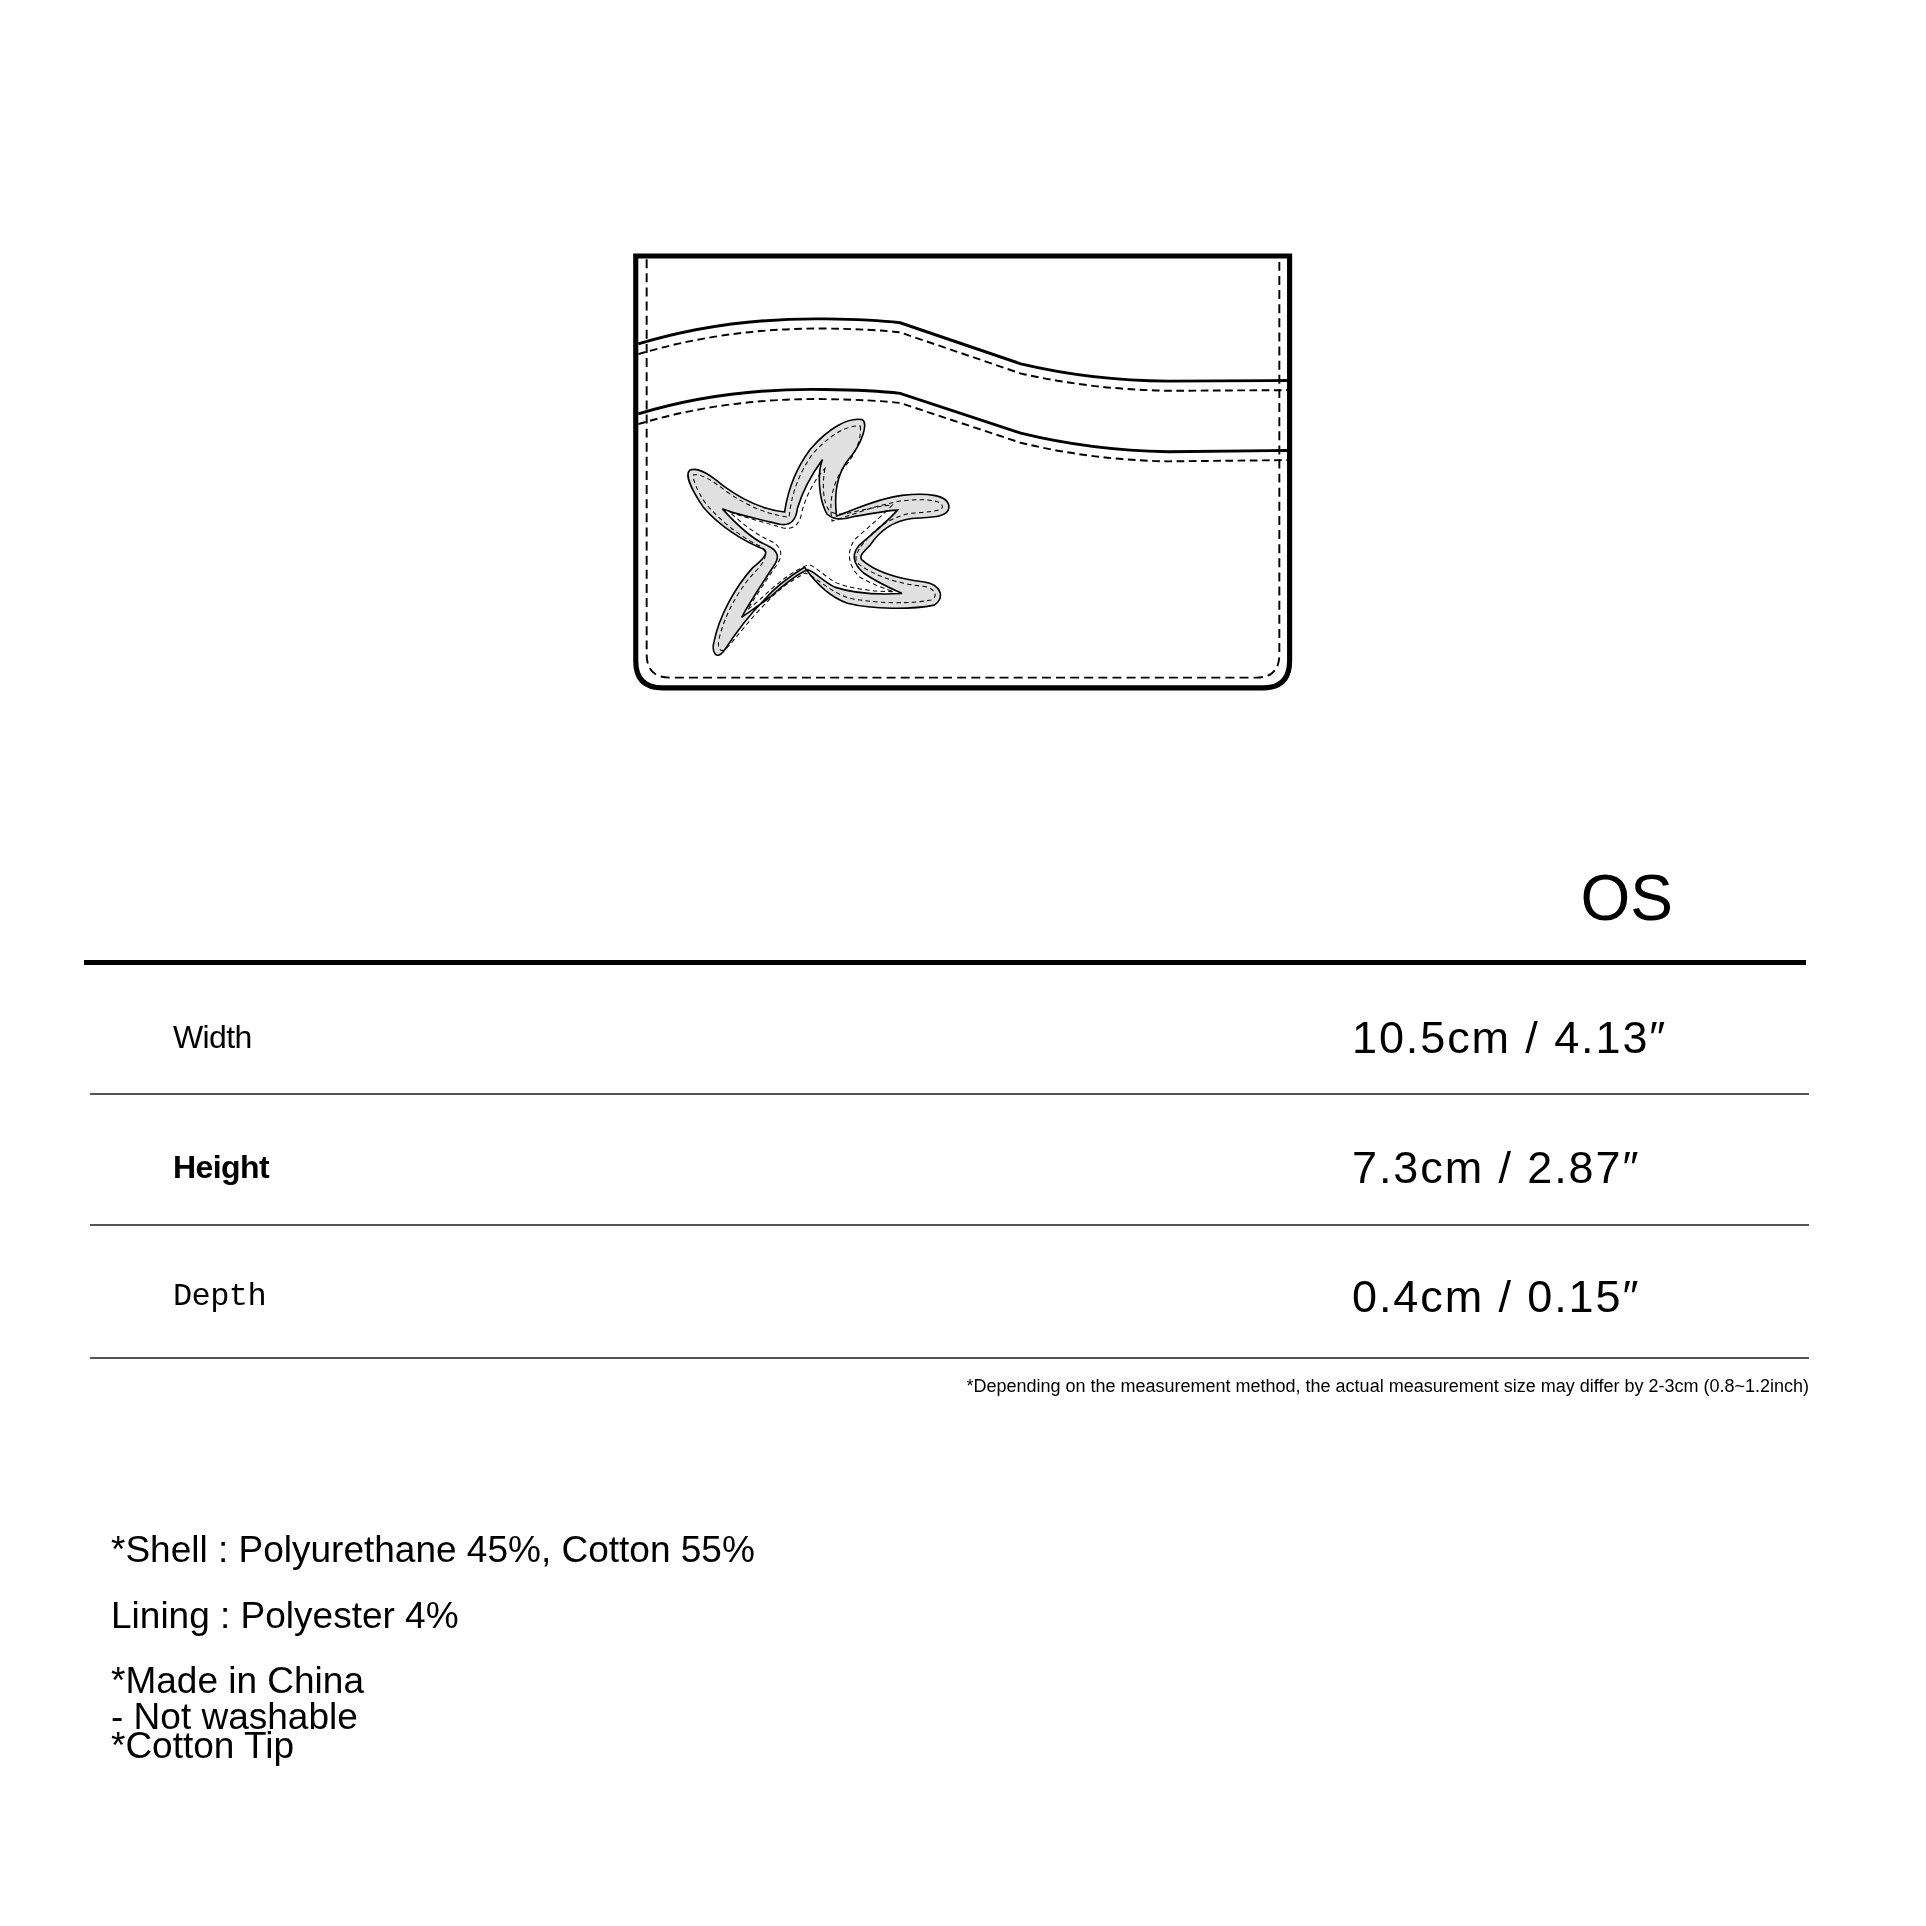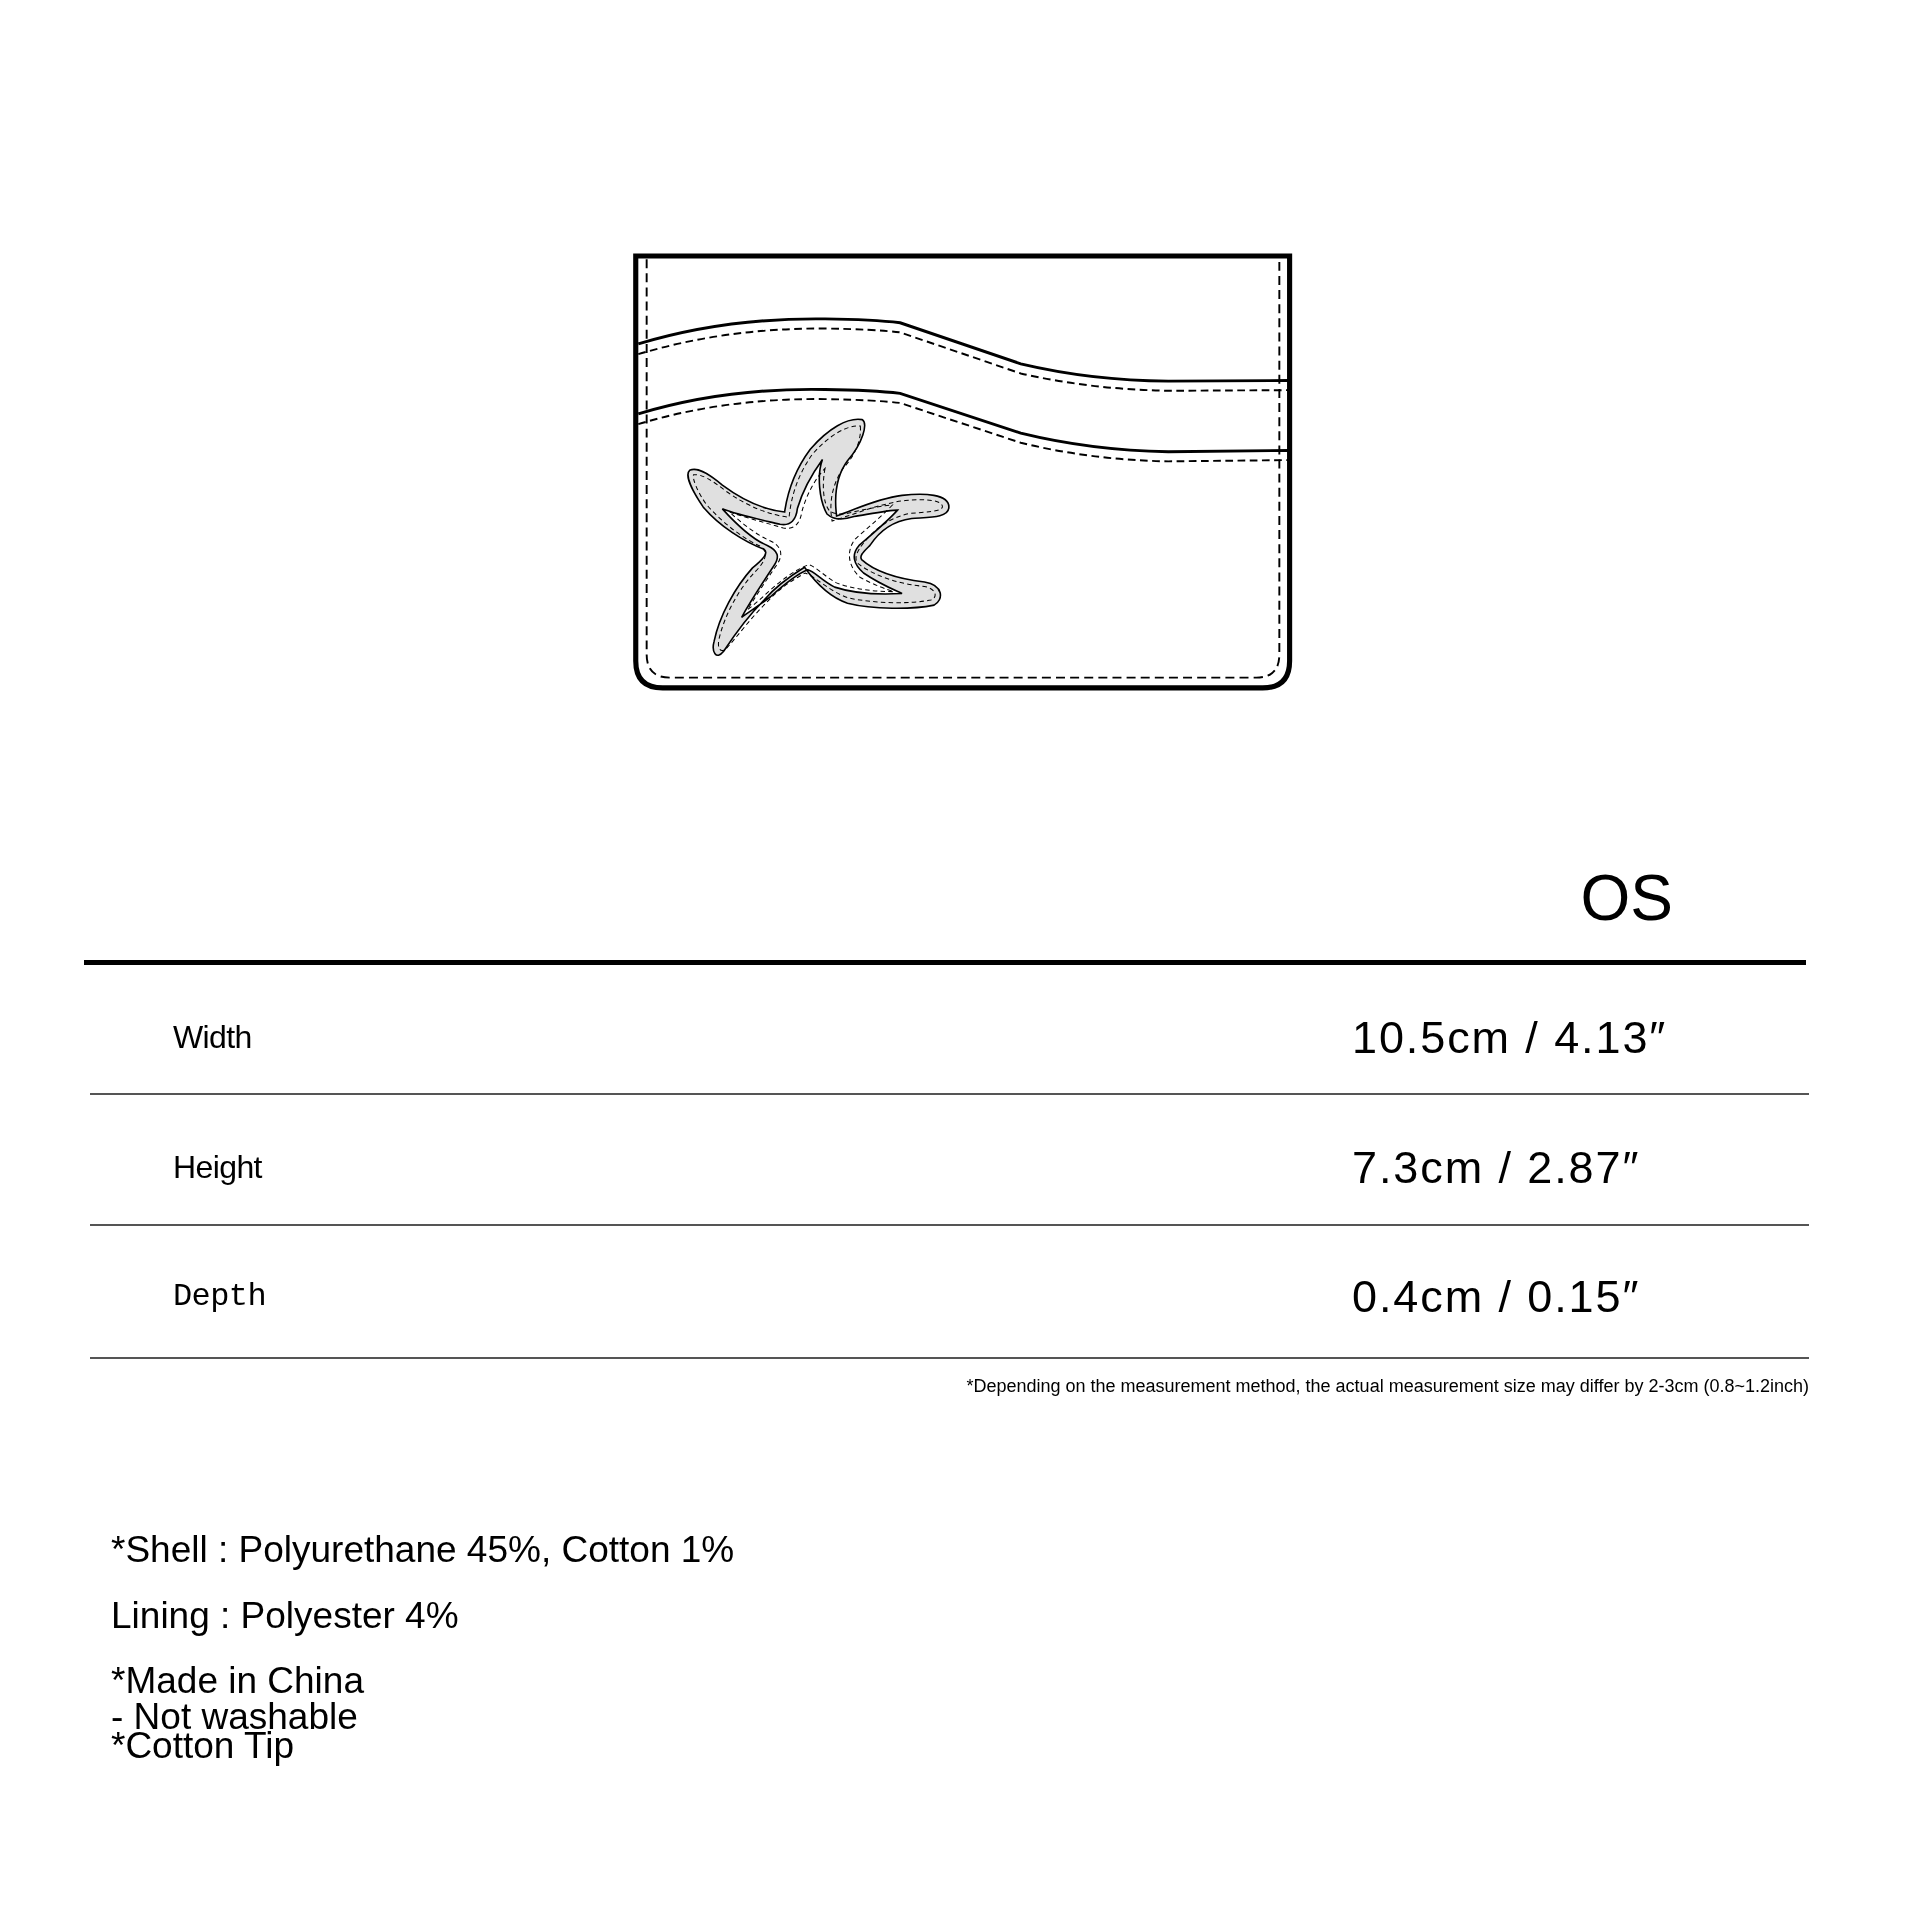--- a/index.html
+++ b/index.html
@@ -72,28 +72,28 @@
   </g>
 </svg>
 
 <div class="size-header">OS</div>
 <div class="rule-thick"></div>
 
 <div class="row-label" style="top:1012px;">Width</div>
 <div class="row-value" style="top:1012px;">10.5cm / 4.13″</div>
 <div class="rule-thin" style="top:1093px;"></div>
 
-<div class="row-label" style="top:1142px;">Height</div>
+<div class="row-label" style="top:1142px;font-weight:bold;">Height</div>
 <div class="row-value" style="top:1142px;">7.3cm / 2.87″</div>
 <div class="rule-thin" style="top:1224px;"></div>
 
 <div class="row-label" style="top:1271px;font-family:Liberation Mono, monospace;">Depth</div>
 <div class="row-value" style="top:1271px;">0.4cm / 0.15″</div>
 <div class="rule-thin" style="top:1357px;"></div>
 
 <div class="footnote">*Depending on the measurement method, the actual measurement size may differ by 2-3cm (0.8~1.2inch)</div>
 
-<div class="material" style="top:1529px;">*Shell : Polyurethane 45%, Cotton 1%</div>
+<div class="material" style="top:1529px;">*Shell : Polyurethane 45%, Cotton 55%</div>
 <div class="material" style="top:1595px;">Lining : Polyester 4%</div>
 <div class="material" style="top:1660px;">*Made in China</div>
 <div class="material" style="top:1725px;">*Cotton Tip</div>
 <div class="material" style="top:1696px;text-align:right;">- Not washable</div>
 
 
 </body></html>

